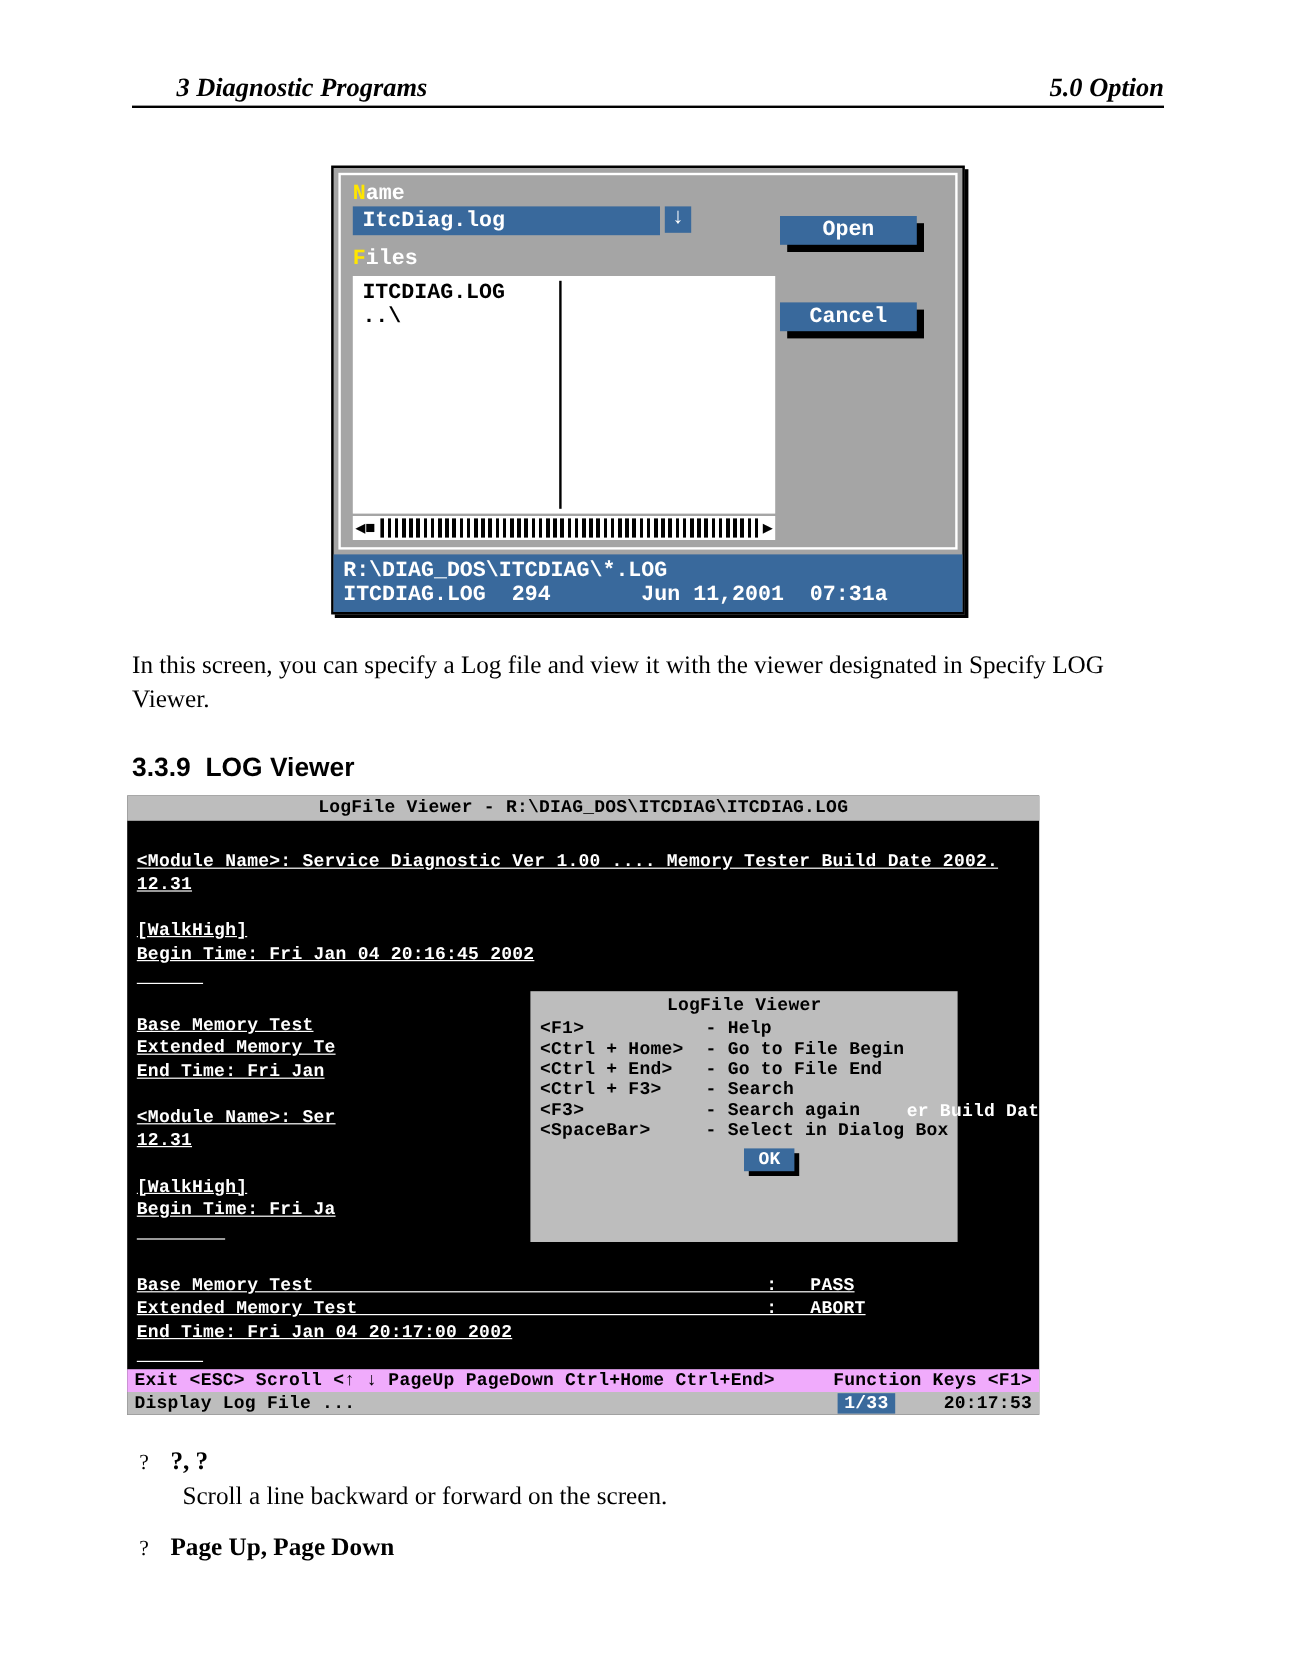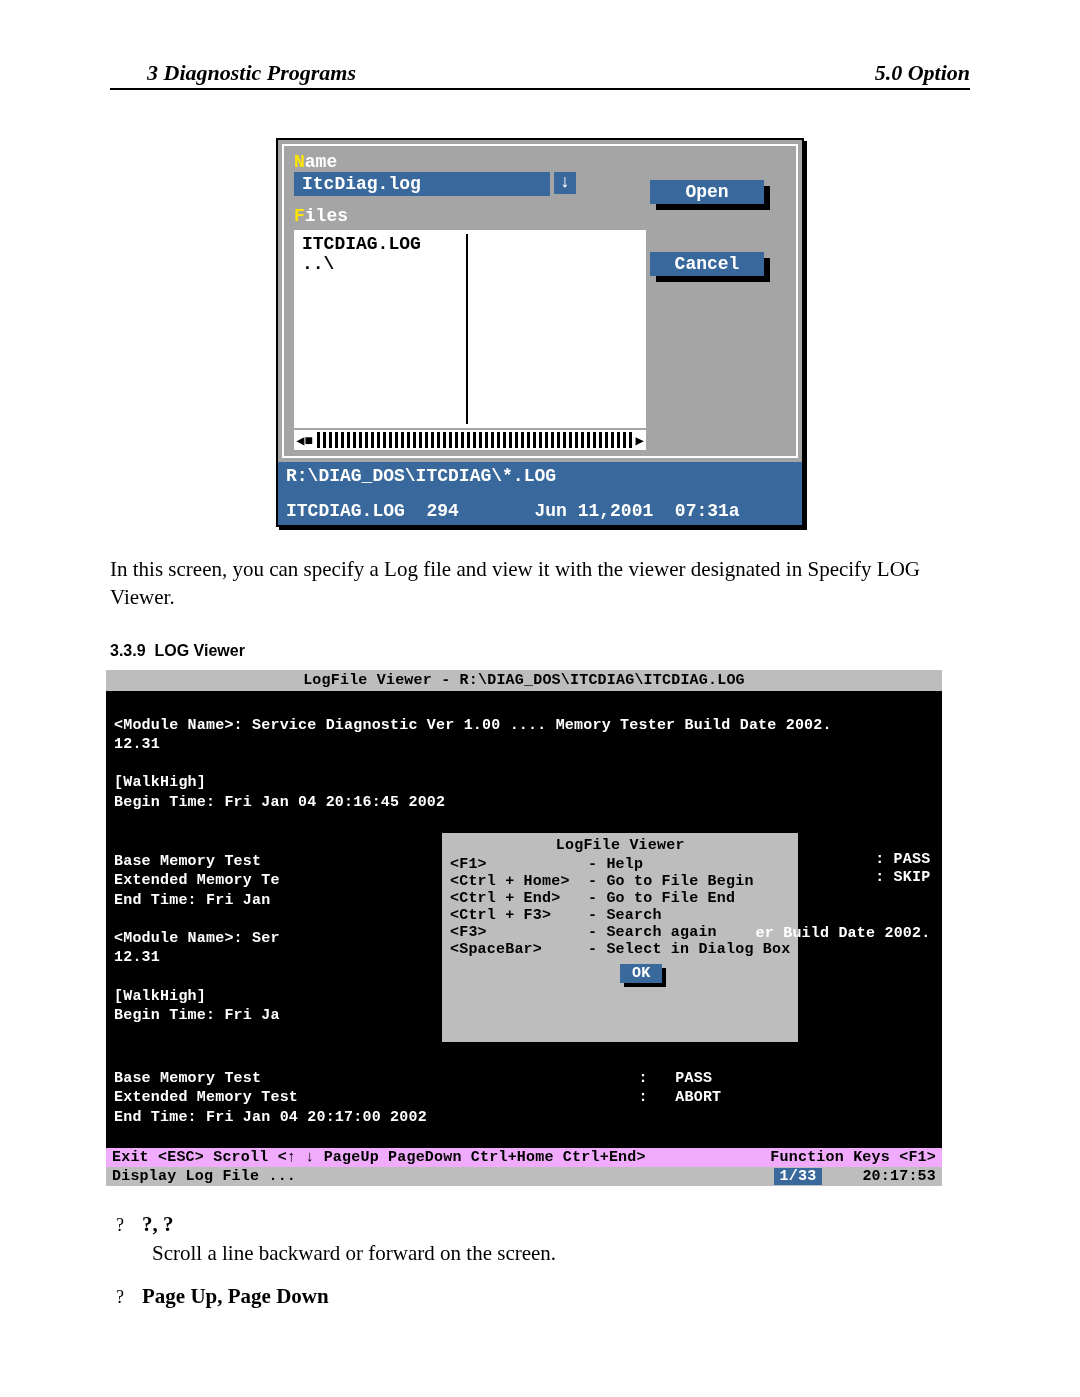--- a/index.html
+++ b/index.html
@@ -86,39 +86,39 @@
     display:flex; align-items:center; justify-content:space-between;
     background:#fff; height:20px; margin-top:2px; padding:0 2px;
     color:#000; font-size:14px;
   }
   .hscroll .track {
     flex:1; height:16px; margin:0 4px;
     background: repeating-linear-gradient(90deg,#000 0 3px,#fff 3px 6px);
   }
   .status {
     background:#39699c; color:#fff; padding:4px 8px; font-size:18px;
-    display:flex; justify-content:flex-start; gap:15px;
+    display:flex; justify-content:flex-start; gap:0;
   }
   .status-col { white-space:pre; }
 
   
   .para { font-size:21px; margin: 28px 0 6px 0; line-height:1.35; }
-  .subsection { font-family: Arial, Helvetica, sans-serif; font-weight:bold; font-size:16px; margin-top:30px; }
+  .subsection { font-family: Arial, Helvetica, sans-serif; font-weight:bold; font-size:22px; margin-top:30px; }
   .indent { margin-left: 12px; }
 
   
   .logbox {
-    width: 836px; margin: 10px auto 0 -4px;
+    width: 760px; margin: 10px auto 0 -4px;
     font-family: "Courier New", monospace; font-weight:bold; font-size:15px;
     color:#fff; background:#000; letter-spacing:0.2px;
   }
   .logbox .titlebar {
     background:#bdbdbd; color:#000; text-align:center; padding:2px 0;
   }
-  .logcontent { padding:6px 8px 2px 8px; white-space:pre; line-height:1.28; }
+  .logcontent { padding:6px 8px 2px 8px; white-space:pre; line-height:1.28;text-decoration:underline; }
   .overlay-help {
     background:#bdbdbd; color:#000; margin: 0 24px 4px 160px; padding:4px 8px 0 8px;
     position:relative;
   }
   .overlay-title { text-align:center; padding-bottom:2px; }
   .help-row { display:flex; gap:8px; }
   .hk { width:130px; }
   .ok-btn {
     display:inline-block; background:#3a6a9c; color:#fff; padding:1px 12px;
     box-shadow: 4px 4px 0 #000; margin-top:6px; margin-left: 170px;

